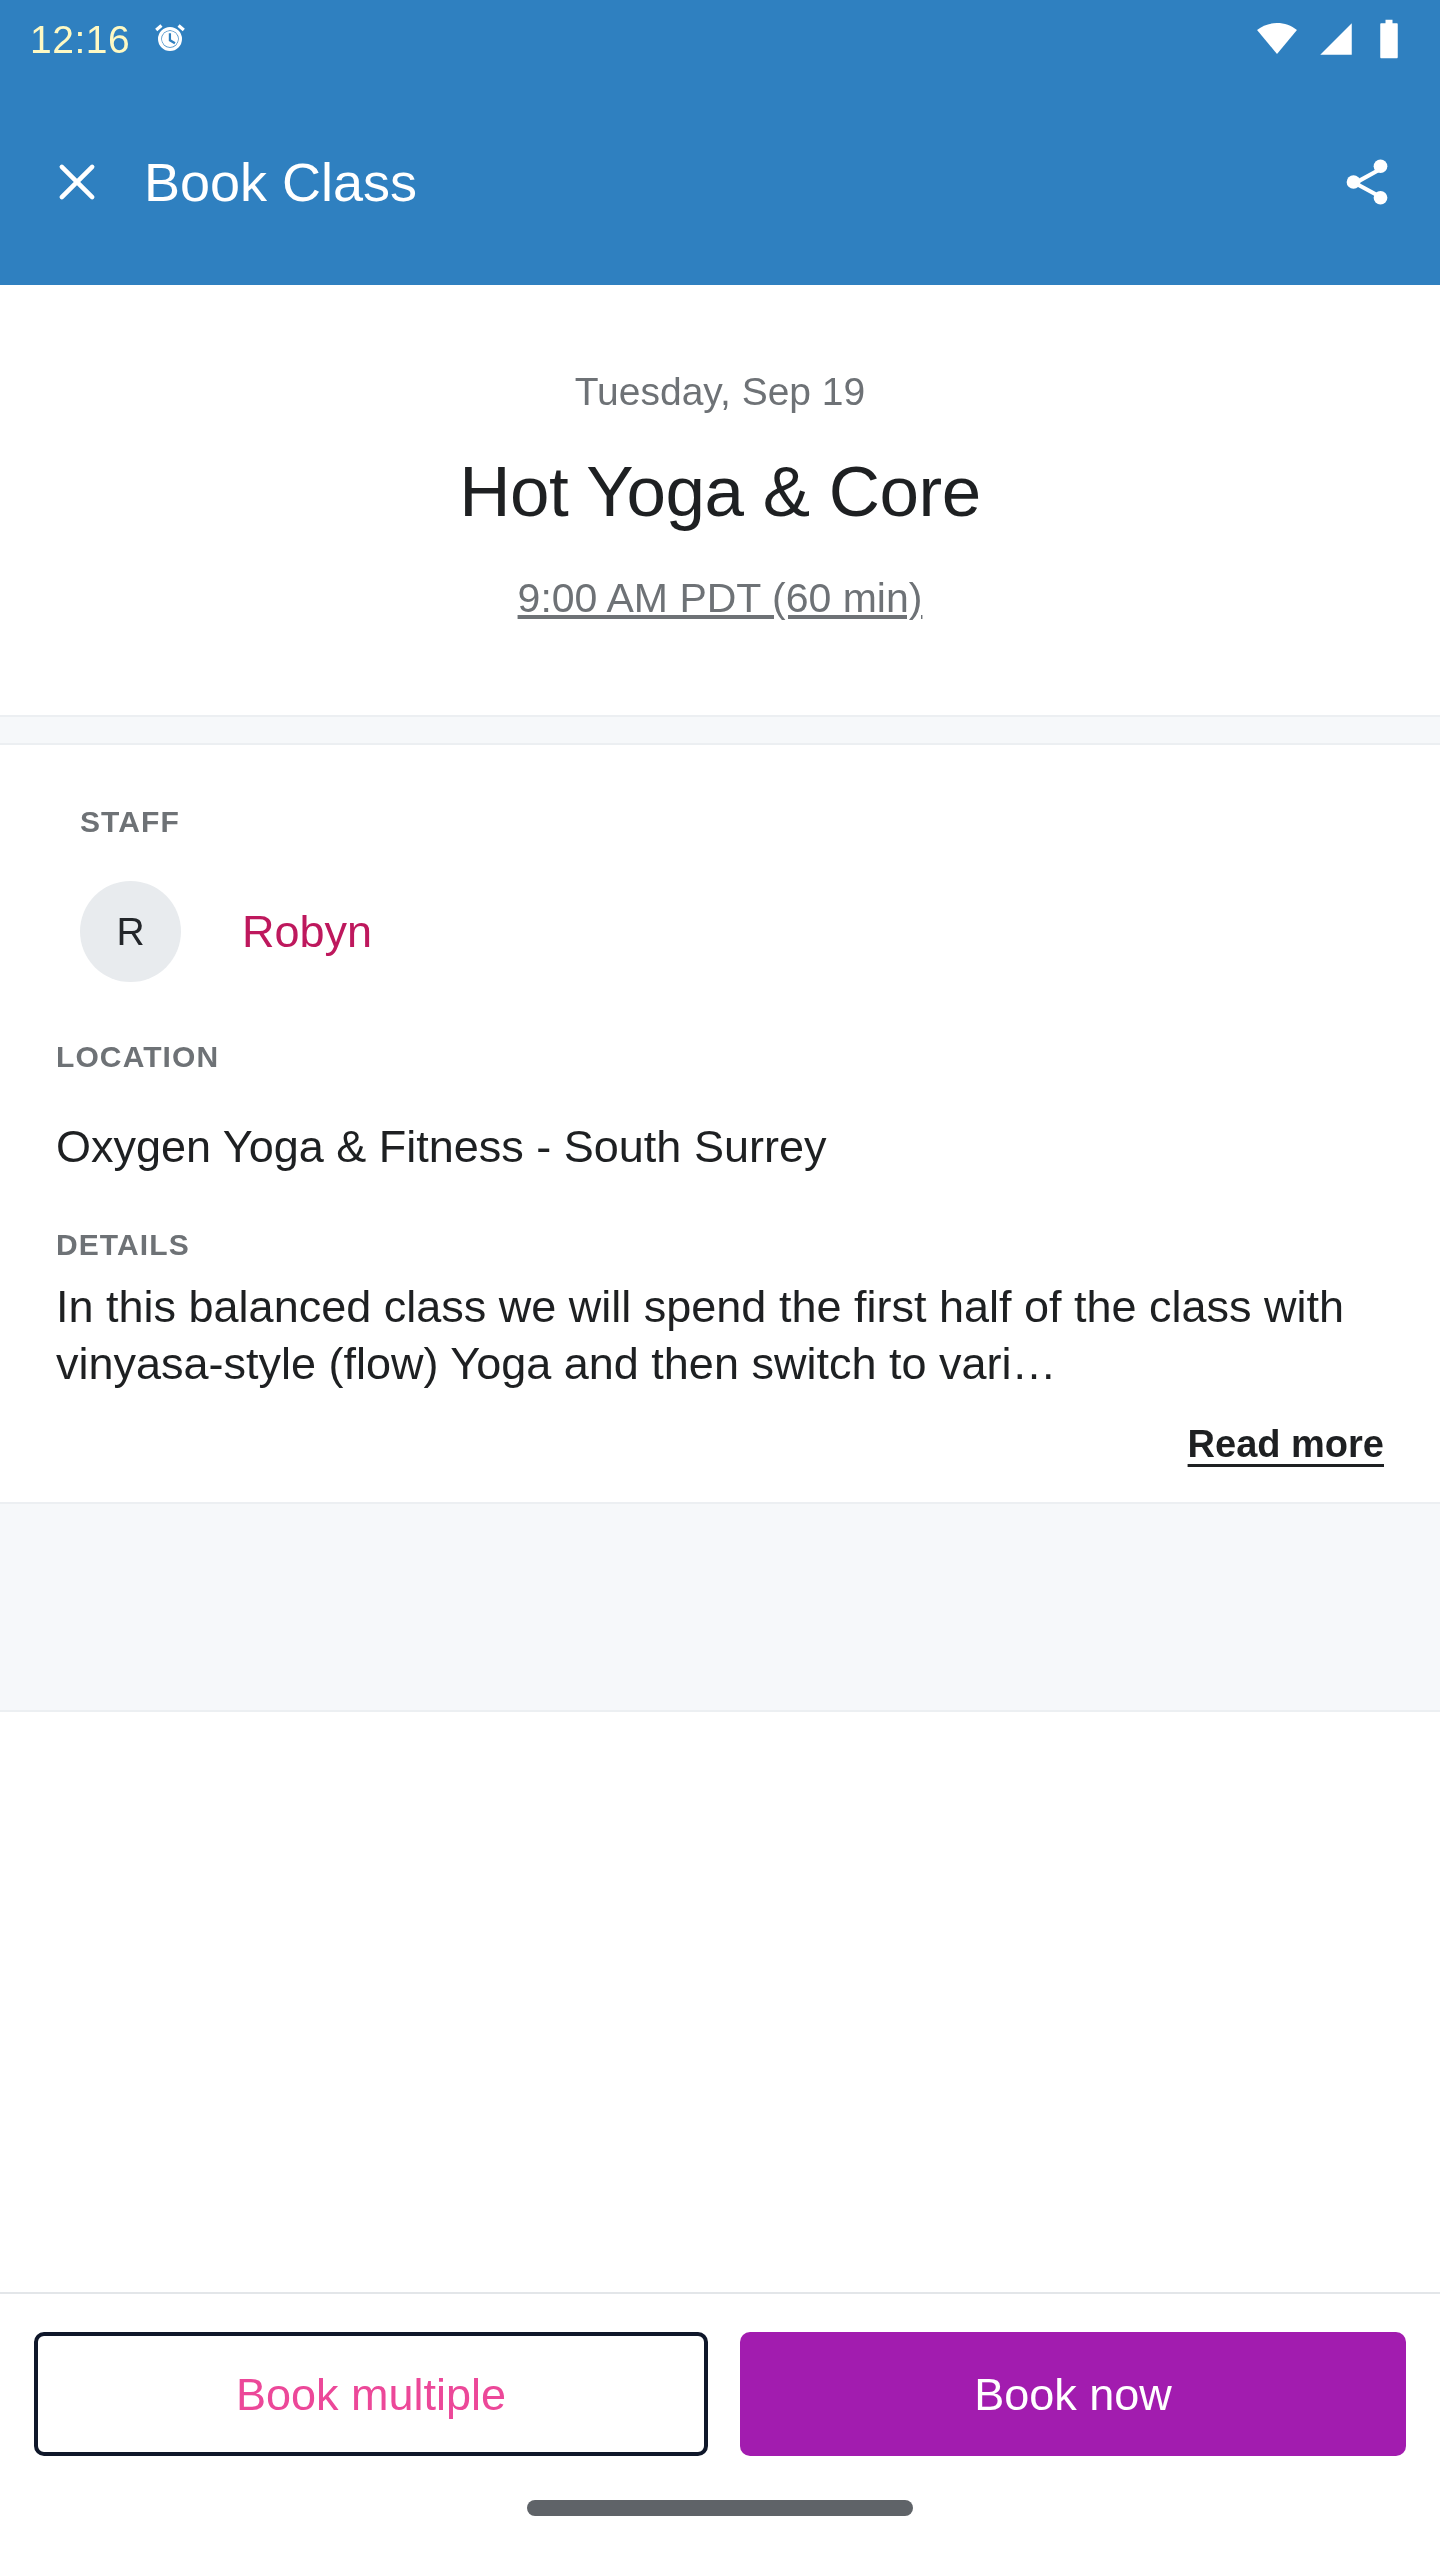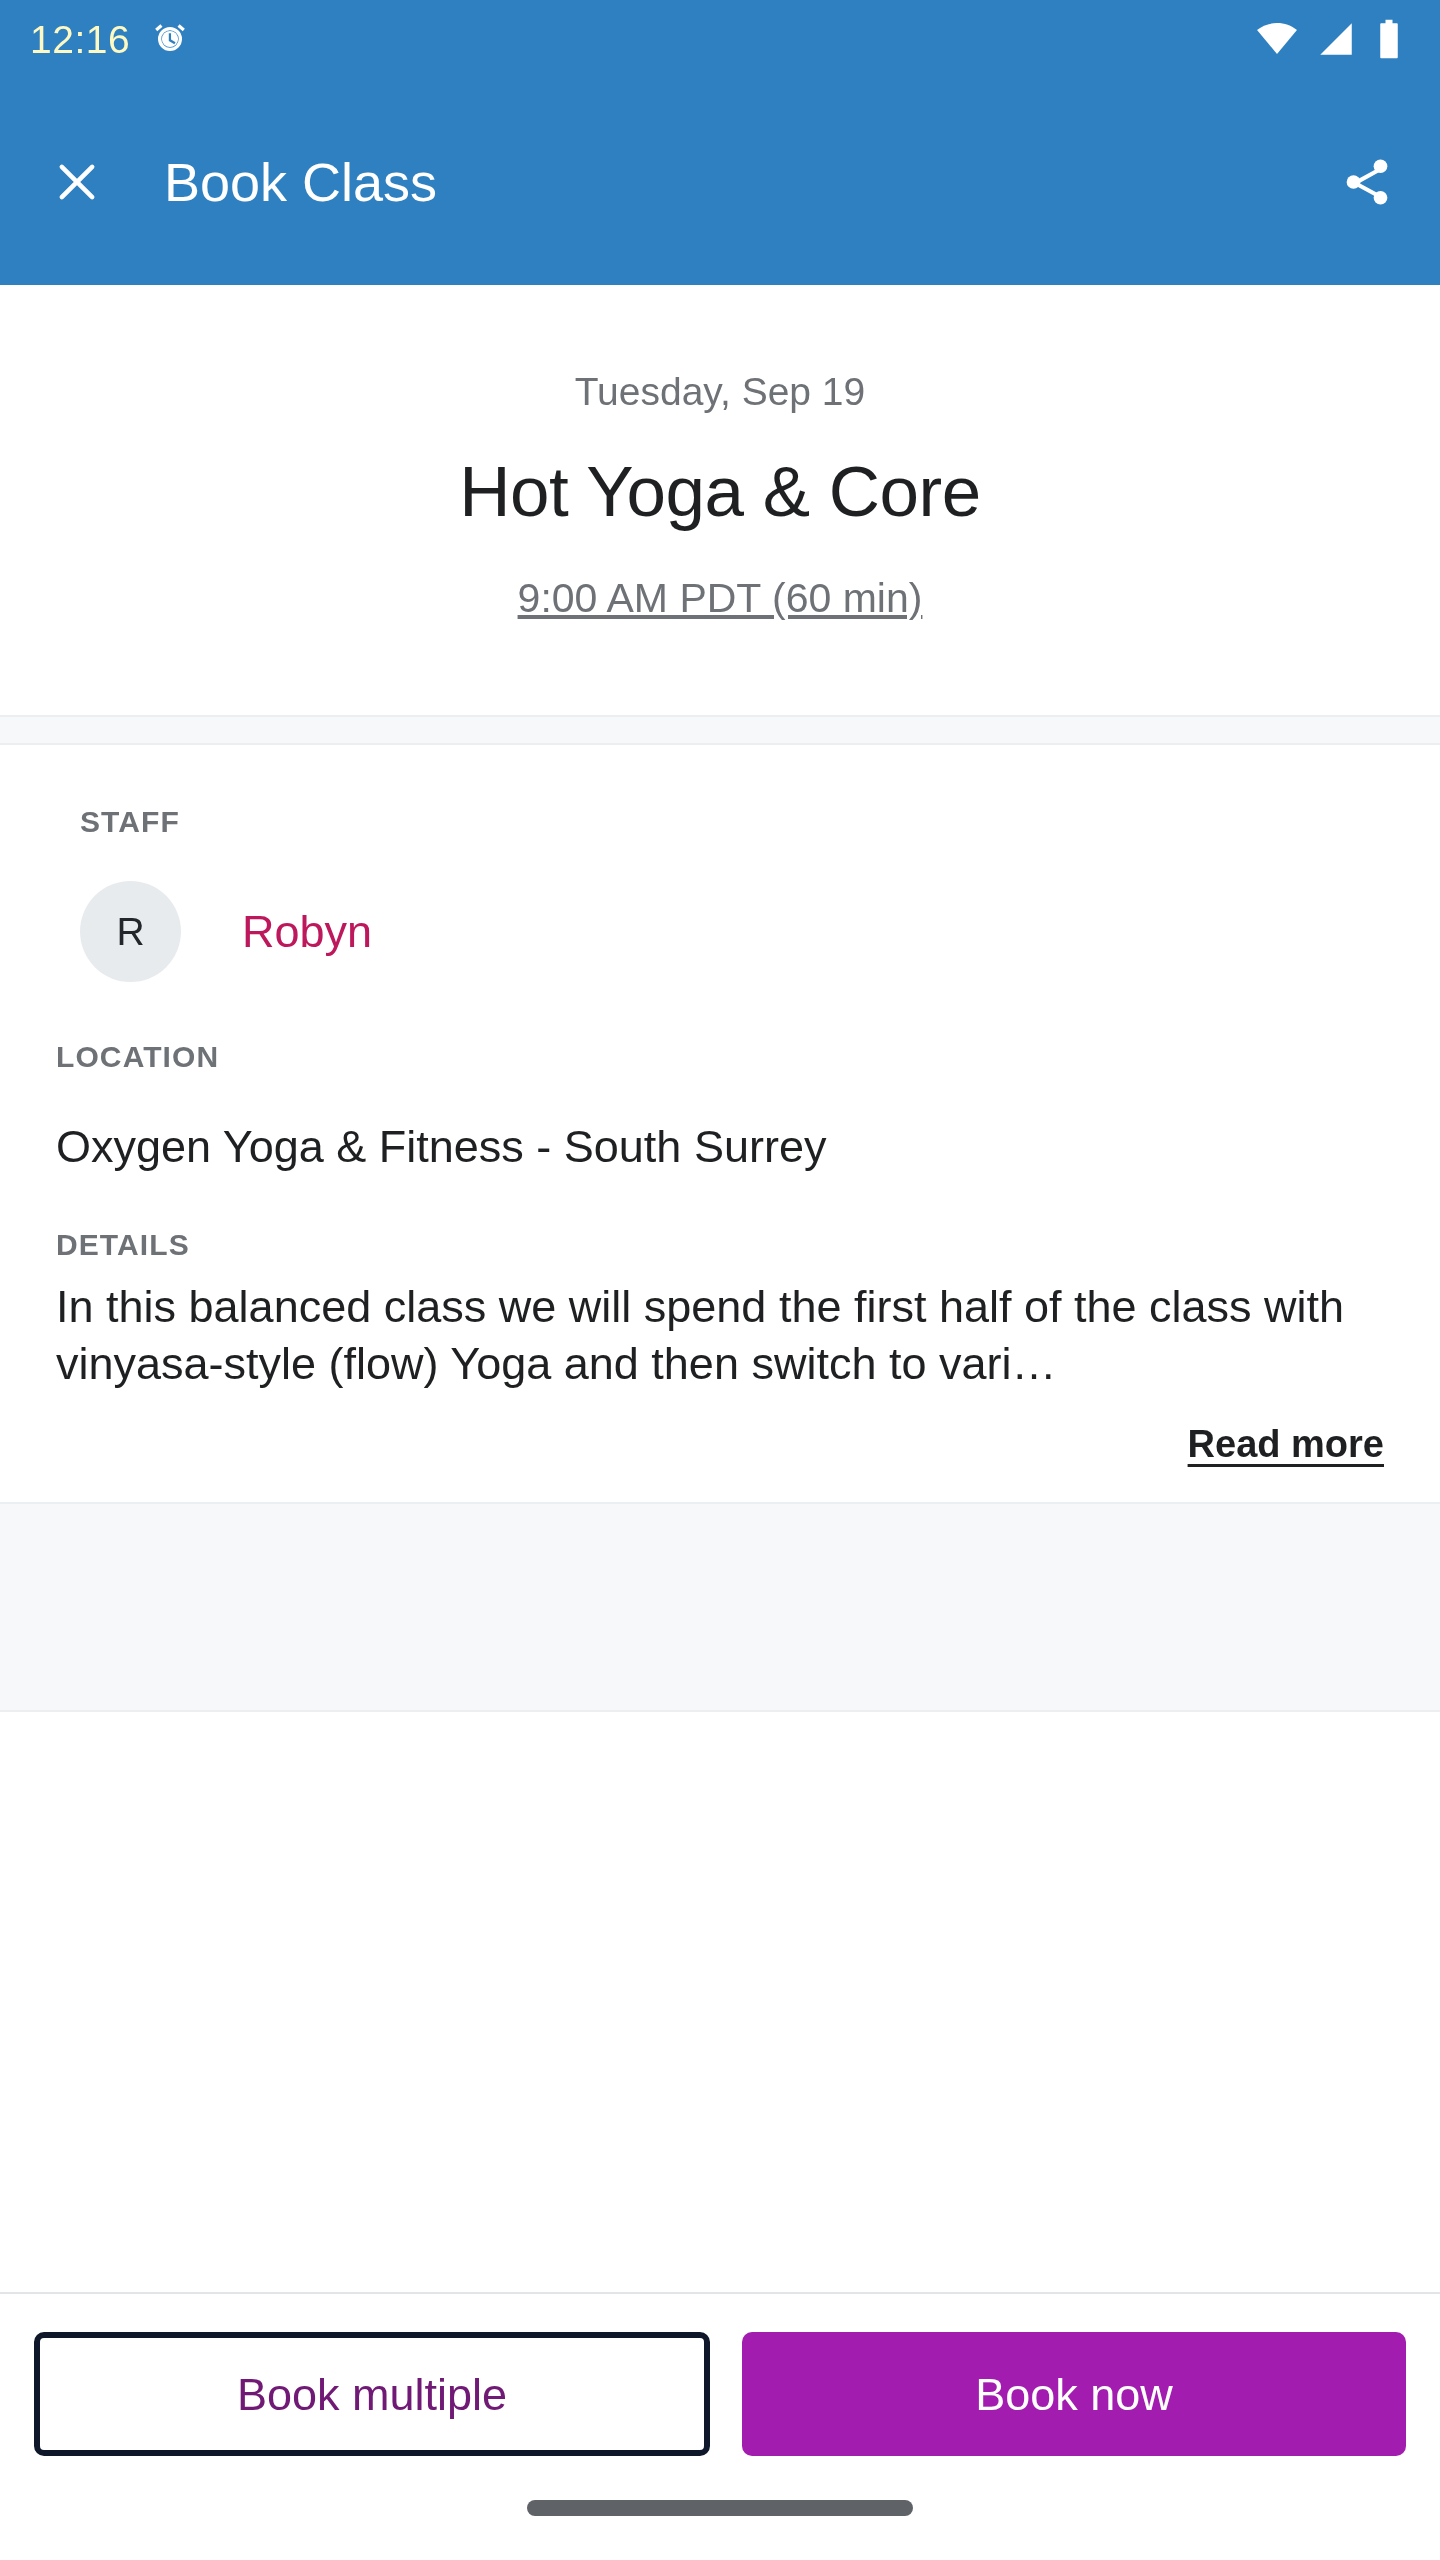--- a/index.html
+++ b/index.html
@@ -73,21 +73,21 @@
     border: none;
     cursor: pointer;
     flex: 0 0 auto;
   }
   .close-icon { width: 52px; height: 52px; display:block; }
   .share-icon { width: 54px; height: 54px; display:block; }
   .app-bar-title {
     color: #ffffff;
     font-size: 54px;
     font-weight: 400;
-    margin-left: 44px;
+    margin-left: 24px;
     line-height: 1;
     white-space: nowrap;
   }
   .appbar-spacer { flex: 1 1 auto; }
 
   
   .content {
     flex: 1 1 auto;
     background: #ffffff;
     display: flex;
@@ -232,22 +232,22 @@
     font-size: 45px;
     font-family: inherit;
     display: flex;
     align-items: center;
     justify-content: center;
     cursor: pointer;
     line-height: 1;
   }
   .btn-outline {
     background: #ffffff;
-    border: 6px solid #0f172a;
-    color: #701a75;
+    border: 4px solid #0f172a;
+    color: #ec4899;
     font-weight: 400;
   }
   .btn-filled {
     background: #a21caf;
     border: none;
     color: #ffffff;
     font-weight: 400;
   }
 
   

